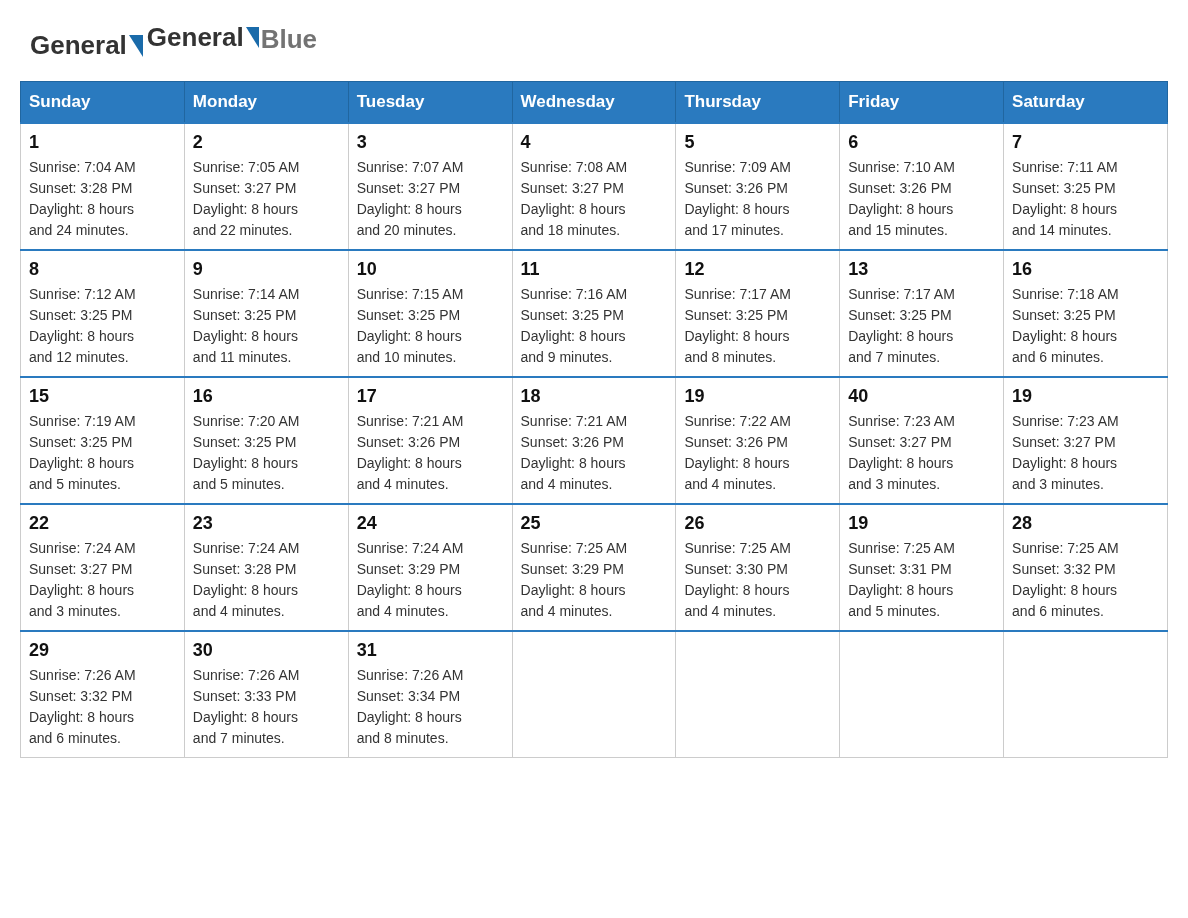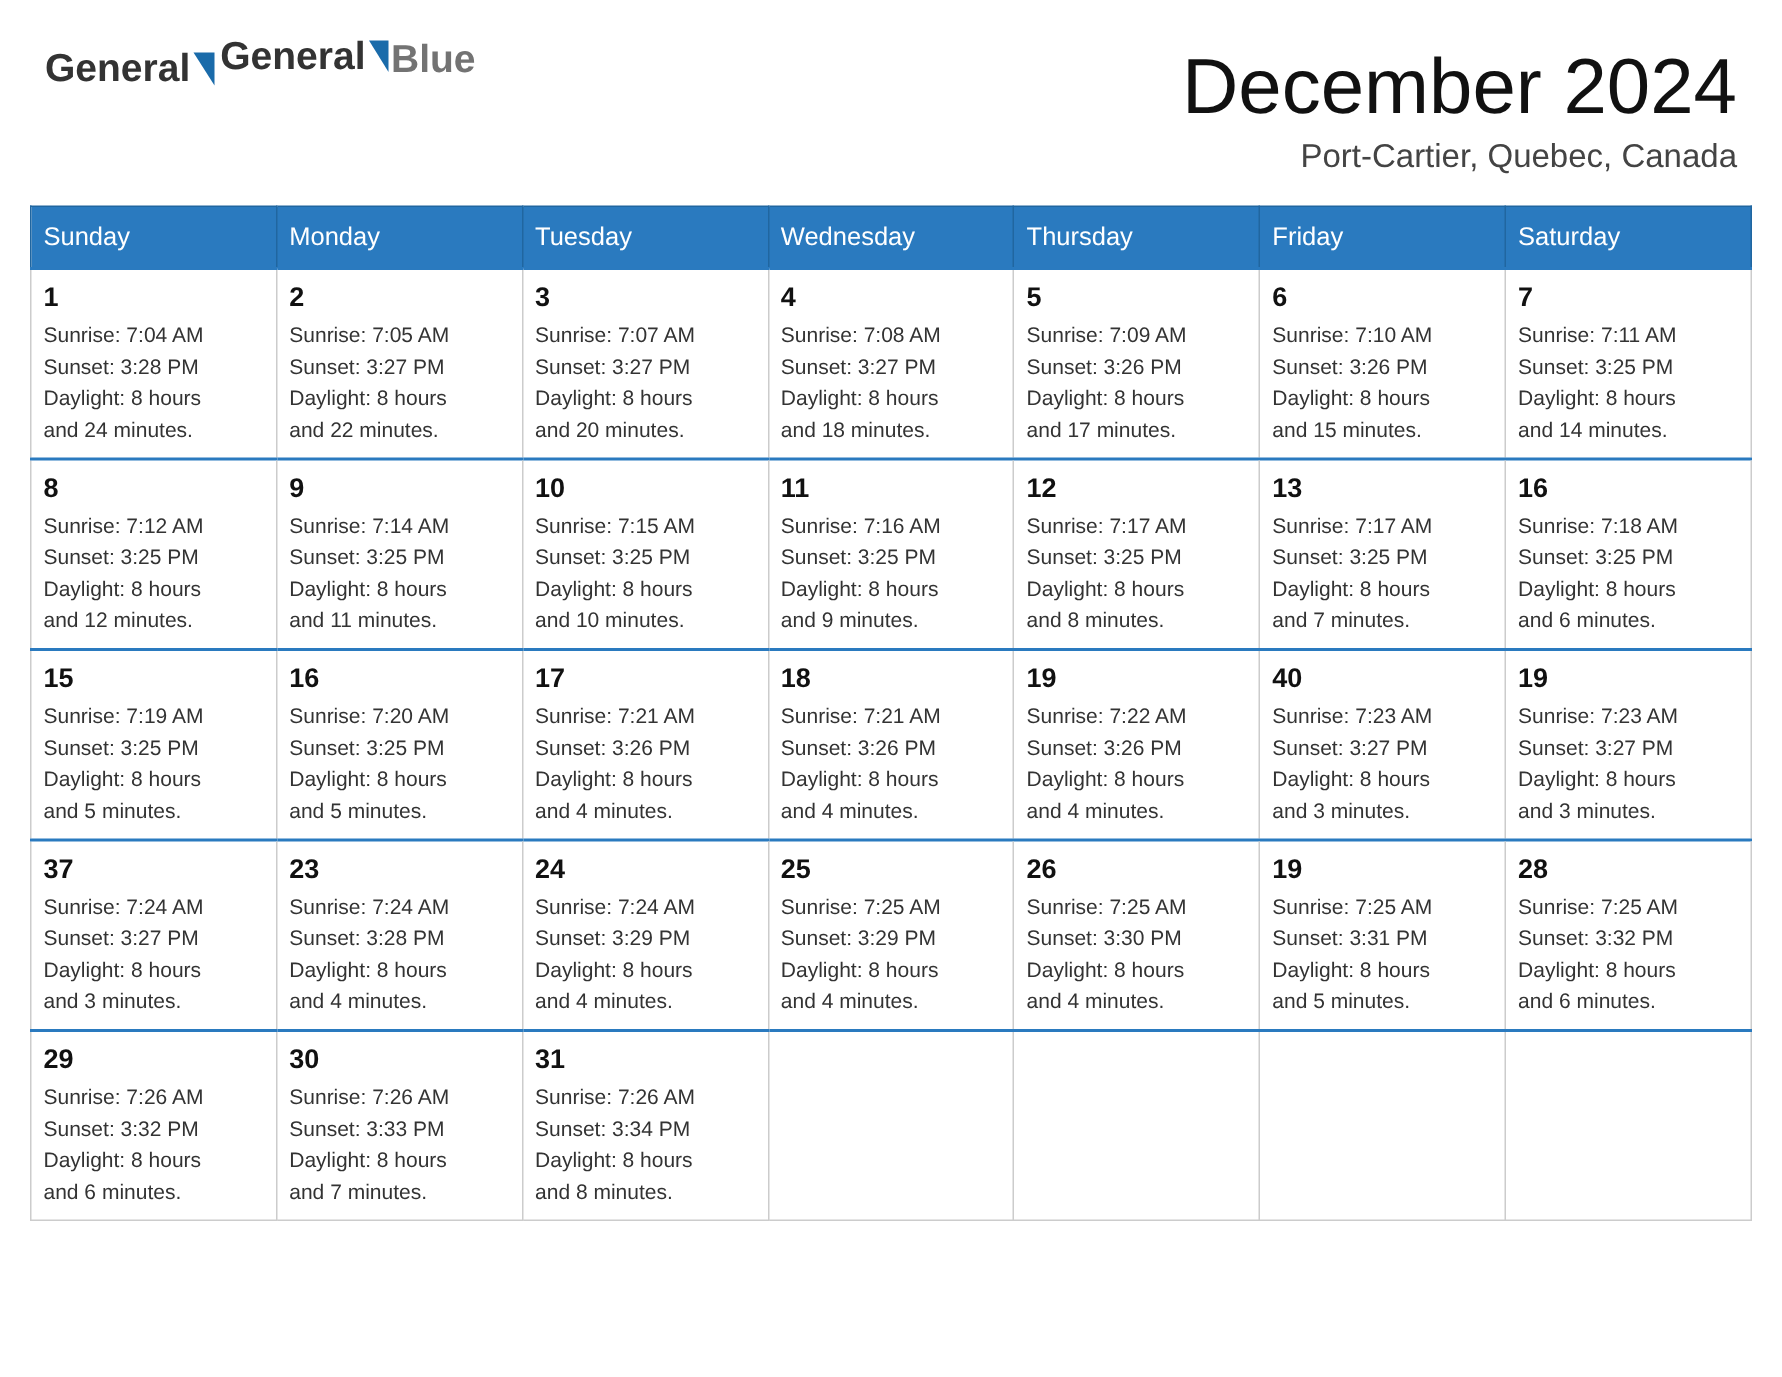--- a/index.html
+++ b/index.html
@@ -63,21 +63,21 @@
       width: 100%;
       border-collapse: collapse;
       border: 1px solid #ccc;
     }
     .calendar th {
       background-color: #2a7abf;
       color: white;
       text-align: left;
       padding: 10px 8px;
       font-size: 17px;
-      font-weight: normal;
+      font-weight: bold;
       border: 1px solid #2066a0;
     }
     .calendar td {
       vertical-align: top;
       padding: 8px;
       border: 1px solid #ccc;
       width: 14.28%;
       min-height: 110px;
     }
     .day-number {
@@ -110,24 +110,20 @@
       <br>
     </div>
     <div style="display:flex; align-items:center; margin-top:-8px; padding-left:2px;">
       <span style="font-size:26px; font-weight:bold; color:#333;">General</span>
       <span style="display:inline-block; width:0; height:0; border-left:13px solid transparent; border-right:0; border-top:21px solid #1a6baa; margin-left:2px;"></span>
     </div>
     <div style="padding-left:2px; margin-top:-6px;">
       <span class="logo-blue">Blue</span>
     </div>
   </div>
-  <div class="title-section">
-    <div class="month-title">December 2024</div>
-    <div class="location-title">Port-Cartier, Quebec, Canada</div>
-  </div>
 </div>
 
 <table class="calendar">
   <thead>
     <tr>
       <th>Sunday</th>
       <th>Monday</th>
       <th>Tuesday</th>
       <th>Wednesday</th>
       <th>Thursday</th>
@@ -221,21 +217,21 @@
           <span class="day-number">40</span>
           <div class="day-info">Sunrise: 7:23 AM<br>Sunset: 3:27 PM<br>Daylight: 8 hours<br>and 3 minutes.</div>
         </td>
         <td>
           <span class="day-number">19</span>
           <div class="day-info">Sunrise: 7:23 AM<br>Sunset: 3:27 PM<br>Daylight: 8 hours<br>and 3 minutes.</div>
         </td>
       </tr>
       <tr class="week-row">
         <td>
-          <span class="day-number">37</span>
+          <span class="day-number">22</span>
           <div class="day-info">Sunrise: 7:24 AM<br>Sunset: 3:27 PM<br>Daylight: 8 hours<br>and 3 minutes.</div>
         </td>
         <td>
           <span class="day-number">23</span>
           <div class="day-info">Sunrise: 7:24 AM<br>Sunset: 3:28 PM<br>Daylight: 8 hours<br>and 4 minutes.</div>
         </td>
         <td>
           <span class="day-number">24</span>
           <div class="day-info">Sunrise: 7:24 AM<br>Sunset: 3:29 PM<br>Daylight: 8 hours<br>and 4 minutes.</div>
         </td>

